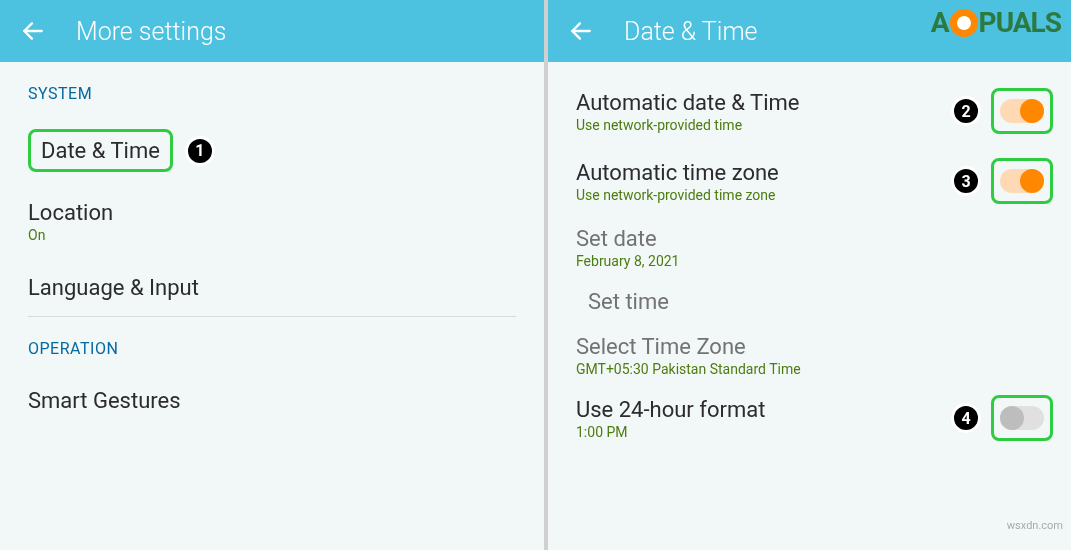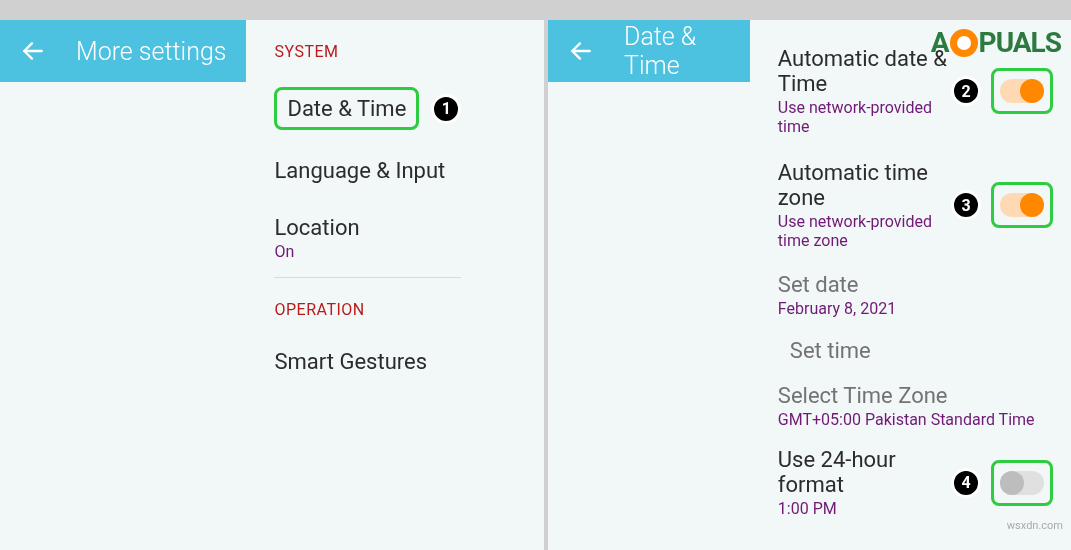--- a/index.html
+++ b/index.html
@@ -13,24 +13,23 @@
       height: 550px;
       display: flex;
       background: #d0d0d0;
       gap: 4px;
       position: relative;
     }
     .panel {
       background: #f2f7f8;
       flex: 1;
       display: flex;
-      flex-direction: row;
+      flex-direction: column;
       position: relative;
       overflow: hidden;
-      margin-top: 20px;
     }
     .panel-left { flex: 0 0 544px; }
     .panel-right { flex: 1; }
     .app-bar {
       background: #4dc1e0;
       height: 62px;
       display: flex;
       align-items: center;
       padding: 0 20px;
       gap: 30px;
@@ -43,41 +42,41 @@
     }
     .app-bar-title {
       color: #fff;
       font-size: 25px;
       font-weight: 300;
     }
     .content {
       padding: 0;
     }
     .section-header {
-      color: #b91c1c;
+      color: #0369a1;
       font-size: 16px;
       font-weight: 400;
       padding: 22px 28px 14px 28px;
       letter-spacing: 0.5px;
     }
     .setting-item {
       padding: 16px 28px;
       cursor: pointer;
     }
     .setting-label {
       font-size: 22px;
       color: #2c2c2c;
       font-weight: 400;
     }
     .setting-label.disabled {
       color: #737373;
     }
     .setting-sub {
-      font-size: 16px;
-      color: #701a75;
+      font-size: 14px;
+      color: #4d7c0f;
       margin-top: 2px;
     }
     .divider {
       height: 1px;
       background: #d6dcdd;
       margin: 0 28px;
     }
     .highlight-box {
       border: 3px solid #2ecc40;
       border-radius: 8px;
@@ -205,26 +204,26 @@
     <div class="section-header">SYSTEM</div>
 
     <div class="item-row">
       <span class="highlight-box">
         <span class="setting-label">Date &amp; Time</span>
       </span>
       <span class="badge-num">1</span>
     </div>
 
     <div class="setting-item">
-      <div class="setting-label">Language &amp; Input</div>
-    </div>
-
-    <div class="setting-item">
       <div class="setting-label">Location</div>
       <div class="setting-sub">On</div>
+    </div>
+
+    <div class="setting-item">
+      <div class="setting-label">Language &amp; Input</div>
     </div>
 
     <div class="divider"></div>
 
     <div class="section-header">OPERATION</div>
 
     <div class="setting-item">
       <div class="setting-label">Smart Gestures</div>
     </div>
   </div>
@@ -285,21 +284,21 @@
       <div class="setting-label disabled">Set date</div>
       <div class="setting-sub">February 8, 2021</div>
     </div>
 
     <div class="setting-item" style="padding-top:10px; padding-bottom:10px;padding-left:40px;">
       <div class="setting-label disabled">Set time</div>
     </div>
 
     <div class="setting-item" style="padding-top:10px; padding-bottom:10px;">
       <div class="setting-label disabled">Select Time Zone</div>
-      <div class="setting-sub">GMT+05:00 Pakistan Standard Time</div>
+      <div class="setting-sub">GMT+05:30 Pakistan Standard Time</div>
     </div>
 
     <div class="right-row" style="padding-top:8px;">
       <div class="left-part">
         <div class="setting-label">Use 24-hour format</div>
         <div class="setting-sub">1:00 PM</div>
       </div>
       <div class="right-ctrl">
         <span class="badge-num">4</span>
         <span class="toggle-wrap">

